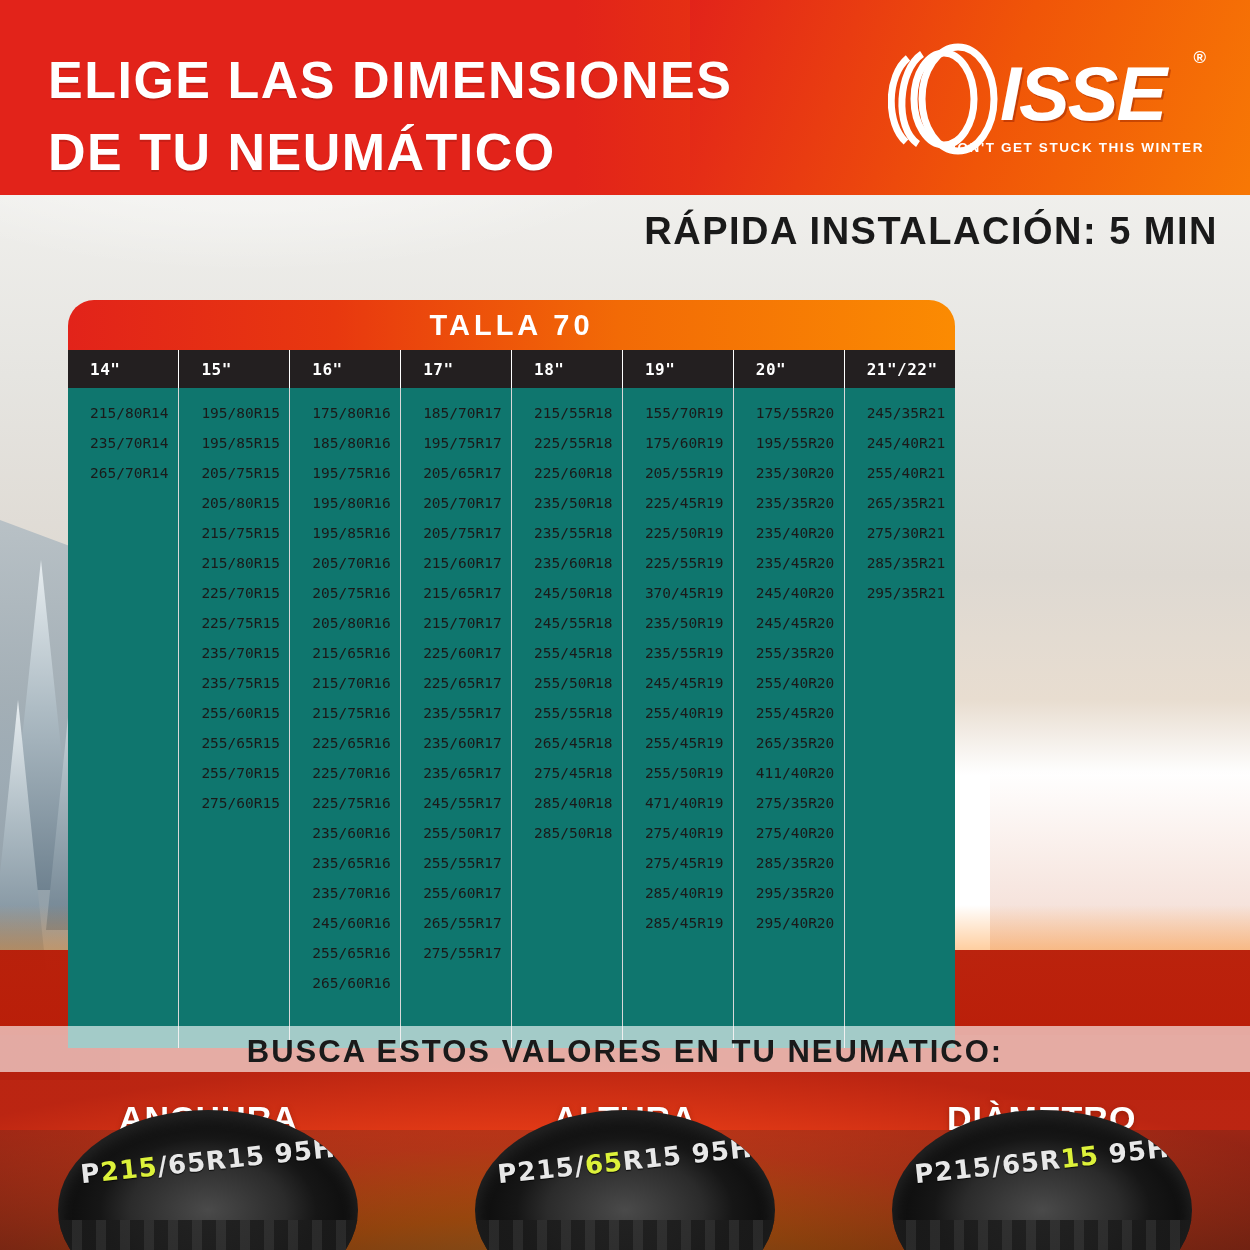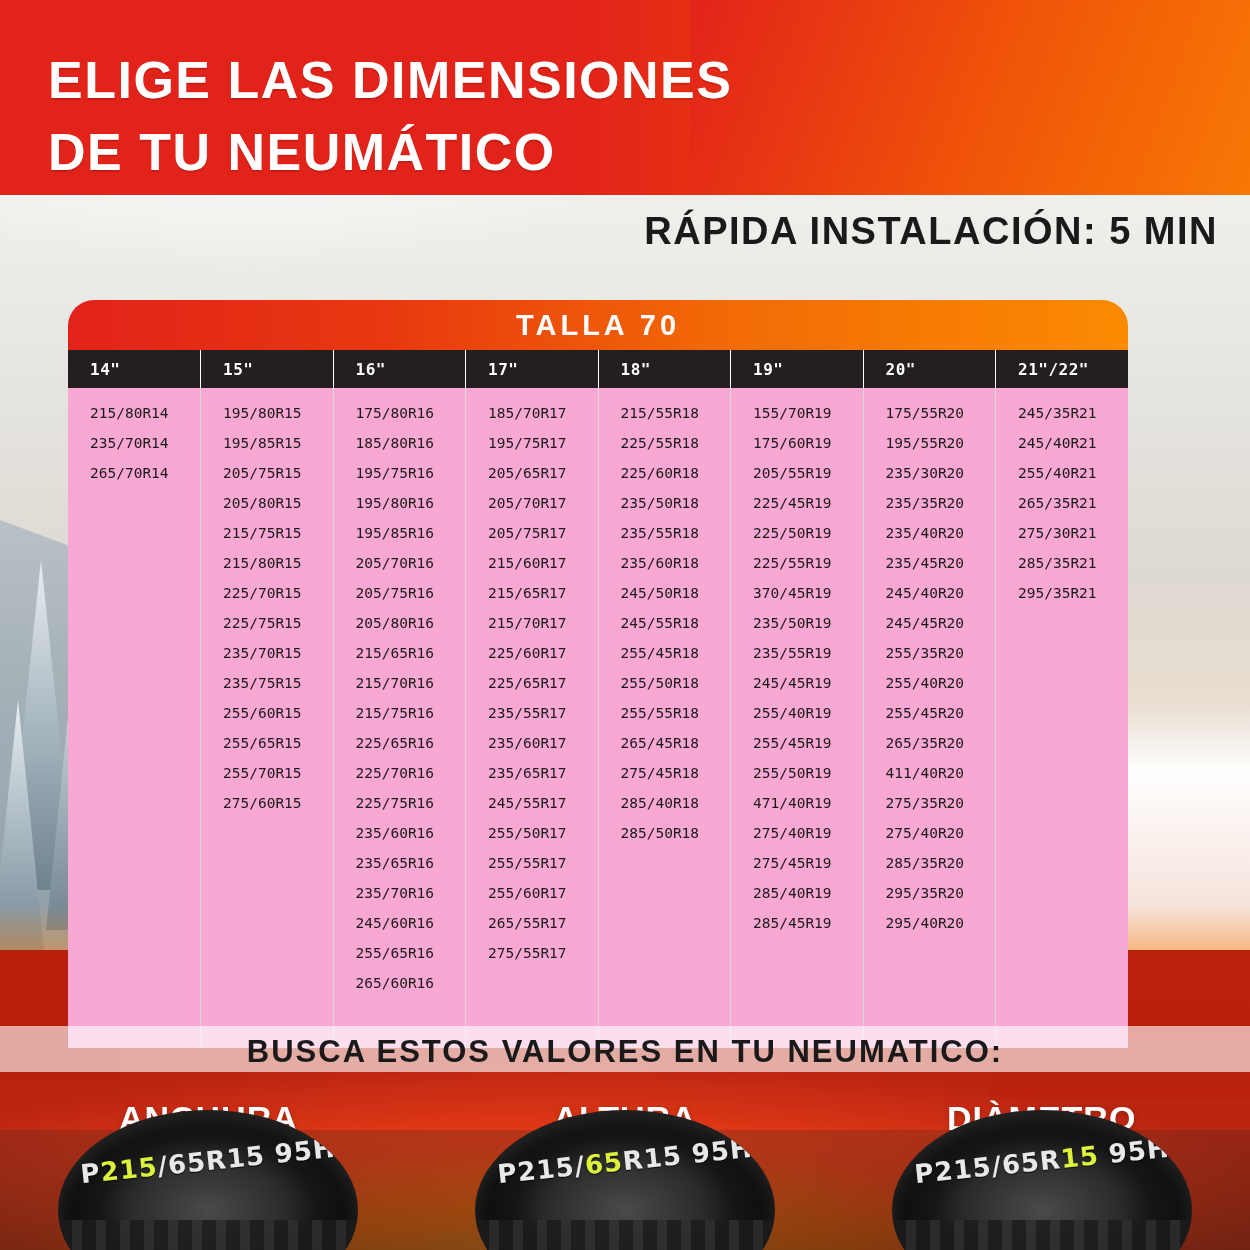--- a/index.html
+++ b/index.html
@@ -102,21 +102,21 @@
   
   .subtitle {
     position: absolute; right: 32px; top: 210px;
     font-size: 38px; font-weight: 900; letter-spacing: 1.5px;
     color: #1a1a1a; text-transform: uppercase;
     z-index: 6;
   }
 
   
   .table-wrap {
-    position: absolute; left: 68px; top: 300px; width: 1060px;
+    position: absolute; left: 68px; top: 300px; width: 887px;
     z-index: 6;
   }
   .table-title-bar {
     height: 50px;
     background: linear-gradient(90deg, #e2231a 0%, #e8380f 30%, #f26a06 62%, #fb8b02 100%);
     border-top-left-radius: 26px; border-top-right-radius: 26px;
     display: flex; align-items: center; justify-content: center;
   }
   .table-title {
     color: #fff; font-weight: 900; font-size: 29px; letter-spacing: 4px;
@@ -134,21 +134,21 @@
     height: 38px;
     text-align: left;
     padding-left: 22px;
     border-right: 1px solid #ffffff;
     font-family: "DejaVu Sans Mono", monospace;
     letter-spacing: .5px;
   }
   table.sizes th:last-child { border-right: none; }
   table.sizes td {
     vertical-align: top;
-    background: #f9a8d4;
+    background: #0f766e;
     border-right: 1px solid #d8d8d8;
     padding: 10px 0 14px 0;
     height: 660px;
   }
   table.sizes td:last-child { border-right: none; }
   .cell-list { list-style: none; }
   .cell-list li {
     font-family: "DejaVu Sans Mono", monospace;
     font-size: 14.5px;
     color: #1a1a1a;
@@ -221,20 +221,35 @@
   <div class="bg-trees-right"></div>
   <div class="bg-orange-mid"></div>
   <div class="bg-orange-bottom"></div>
   <div class="bg-road"></div>
 
   <div class="header">
     <div class="header-swoosh"></div>
     <div class="header-title">ELIGE LAS DIMENSIONES
 DE TU NEUMÁTICO</div>
 
+    <div class="logo">
+      <div class="logo-tire">
+        <svg width="130" height="118" viewBox="0 0 130 118" aria-hidden="true">
+          <g fill="none" stroke="#ffffff" stroke-width="7">
+            <ellipse cx="70" cy="59" rx="36" ry="52"></ellipse>
+            <ellipse cx="56" cy="59" rx="30" ry="46"></ellipse>
+            <path d="M34 14 C10 30 6 88 30 104"></path>
+            <path d="M20 18 C -2 36 -2 84 18 102"></path>
+          </g>
+        </svg>
+      </div>
+      <div class="logo-text">ISSE</div>
+      <div class="logo-reg">®</div>
+      <div class="logo-tagline">DON'T GET STUCK THIS WINTER</div>
+    </div>
   </div>
 
   <div class="subtitle">RÁPIDA INSTALACIÓN: 5 MIN</div>
 
   <div class="table-wrap">
     <div class="table-title-bar">
       <span class="table-title">TALLA 70</span>
     </div>
     <table class="sizes">
       <thead>

